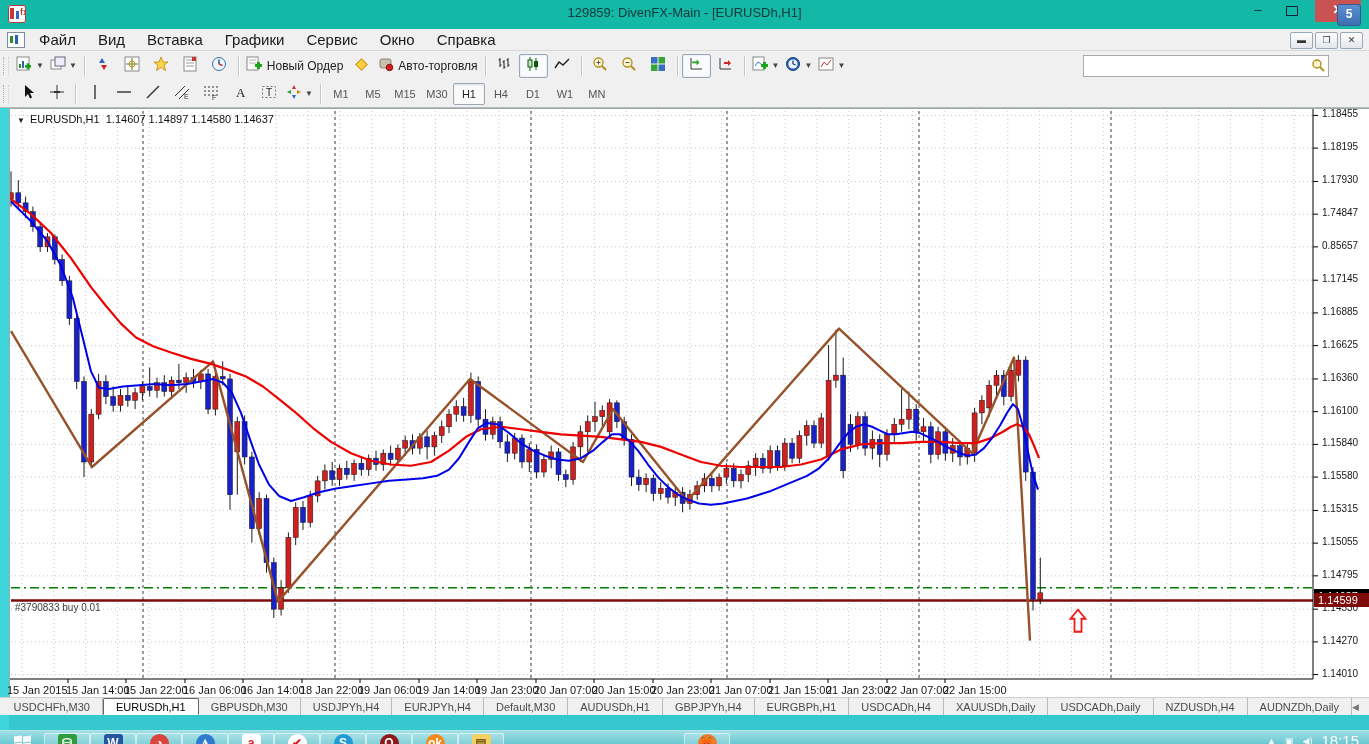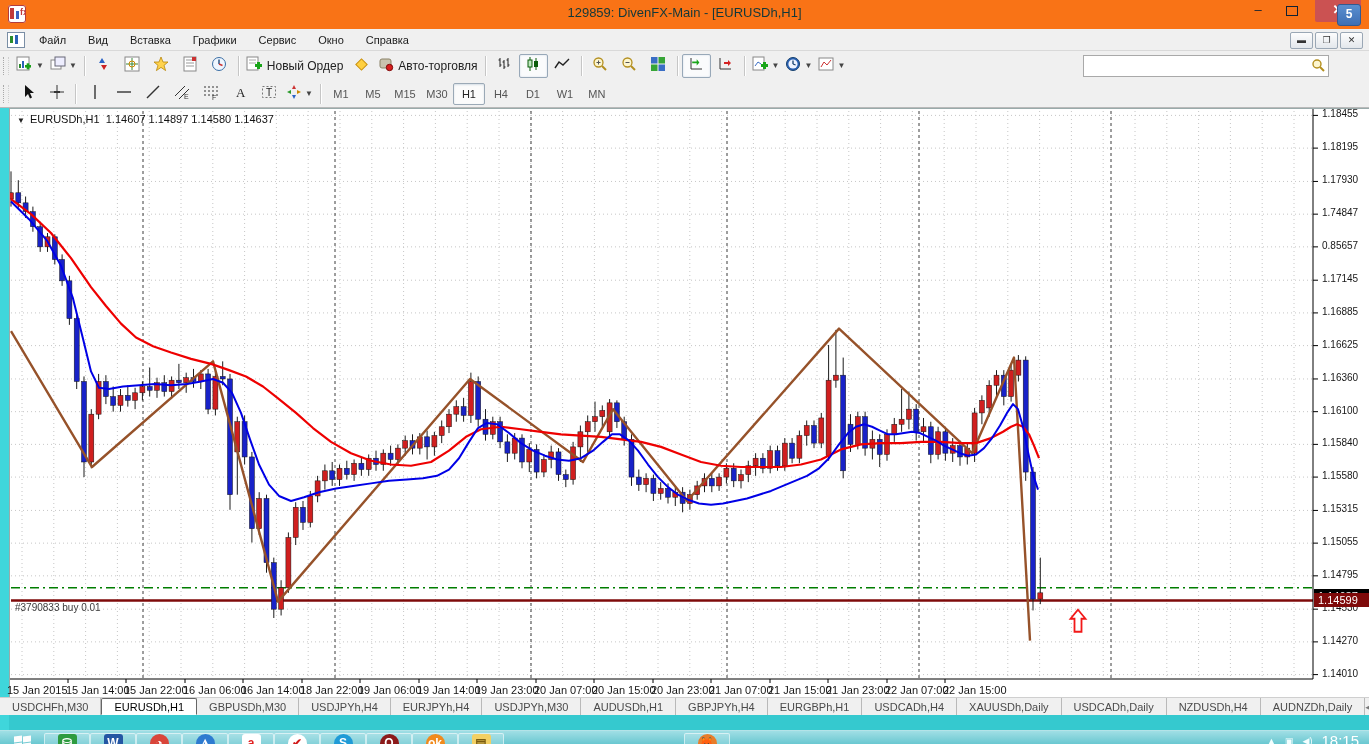--- a/index.html
+++ b/index.html
@@ -1,37 +1,37 @@
 <!DOCTYPE html>
 <html><head>
 <meta charset="utf-8">
 <style>
   html,body{margin:0;padding:0;}
   body{width:1369px;height:744px;overflow:hidden;position:relative;background:#35c9cf;
        font-family:"Liberation Sans",sans-serif;-webkit-font-smoothing:antialiased;}
   .screen{position:absolute;inset:0;}
   
-  .titlebar{position:absolute;left:0;top:0;width:100%;height:29px;background:#f97316;}
+  .titlebar{position:absolute;left:0;top:0;width:100%;height:29px;background:#14b8a6;}
   .titlebar .app-ico{position:absolute;left:8px;top:5px;width:18px;height:18px;background:#fff;border-radius:3px;
       box-shadow:0 0 0 1px #b23c3c inset;overflow:hidden;}
   .titlebar .app-ico i{position:absolute;left:2px;top:3px;width:4px;height:11px;background:#c23a3a;display:block;}
   .titlebar .app-ico em{position:absolute;left:8px;top:6px;width:3px;height:8px;background:#3a63c2;display:block;}
   .titlebar .app-ico b{position:absolute;left:12px;top:2px;font:bold 9px "Liberation Sans",sans-serif;color:#c23a3a;font-style:normal;}
   .title-text{position:absolute;left:0;right:0;top:5px;text-align:center;font-size:13px;color:#12383a;}
   .win-btn{position:absolute;top:0;height:22px;text-align:center;color:#123;font-size:13px;line-height:20px;cursor:default;}
   .wb-min{right:96px;width:30px;} .wb-max{right:62px;width:30px;}
   .wb-close{right:8px;width:46px;background:#cb5252;color:#fff;font-weight:bold;border-radius:0 0 2px 2px;}
   .wb-max span{display:inline-block;width:10px;height:8px;border:1.5px solid #123;margin-top:6px;}
   
   .menubar{position:absolute;left:0;top:29px;width:100%;height:21px;background:#f0f0f0;border-bottom:1px solid #d9d9d9;}
   .child-ico{position:absolute;left:7px;top:3px;width:16px;height:14px;border:1px solid #7a8ea5;background:#fff;}
   .child-ico i{position:absolute;left:2px;top:3px;width:3px;height:7px;background:#2a8c2a;display:block;}
   .child-ico em{position:absolute;left:7px;top:2px;width:3px;height:9px;background:#2a62b5;display:block;}
   .menu-list{position:absolute;left:28px;top:0;display:flex;list-style:none;margin:0;padding:0;height:21px;align-items:center;}
-  .menu-list li{padding:5px 11px;font-size:11px;color:#1a1a1a;cursor:default;}
+  .menu-list li{padding:5px 11px;font-size:15px;color:#1a1a1a;cursor:default;}
   .mdi-ctrl{position:absolute;right:6px;top:3px;display:flex;gap:2px;}
   .mdi-ctrl span{width:21px;height:15px;border:1px solid #9aa7b5;background:linear-gradient(#fdfdfd,#e3e7ec);
       font-size:9px;line-height:14px;text-align:center;color:#333;border-radius:2px;}
   
   .toolbar{position:absolute;left:0;width:100%;background:#f0f0f0;display:flex;align-items:center;}
   .tb1{top:51px;height:29px;border-bottom:1px solid #e0e0e0;}
   .tb2{top:80px;height:27px;border-bottom:1px solid #b9b9b9;}
   .drag{width:4px;height:18px;border-left:1px dotted #a8a8a8;border-right:1px dotted #cfcfcf;margin:0 4px 0 3px;}
   .tb-sep{width:1px;height:20px;background:#c6c6c6;margin:0 4px;box-shadow:1px 0 0 #fff;}
   .tb-btn{height:22px;min-width:23px;display:flex;align-items:center;justify-content:center;gap:1px;
@@ -827,21 +827,21 @@
     <div class="tag tag-line" id="line-tag" style="top: 484.499px;">1.14599</div>
   </div>
 
   <div class="tabbar" id="tabbar">
       <div class="pad"></div>
       <div class="tab">USDCHFh,M30</div>
       <div class="tab active">EURUSDh,H1</div>
       <div class="tab">GBPUSDh,M30</div>
       <div class="tab">USDJPYh,H4</div>
       <div class="tab">EURJPYh,H4</div>
-      <div class="tab">USDJPYh,M30</div>
+      <div class="tab">Default,M30</div>
       <div class="tab">AUDUSDh,H1</div>
       <div class="tab">GBPJPYh,H4</div>
       <div class="tab">EURGBPh,H1</div>
       <div class="tab">USDCADh,H4</div>
       <div class="tab">XAUUSDh,Daily</div>
       <div class="tab">USDCADh,Daily</div>
       <div class="tab">NZDUSDh,H4</div>
       <div class="tab">AUDNZDh,Daily</div>
       <div class="tab-scroll">
      <span>◀</span>

